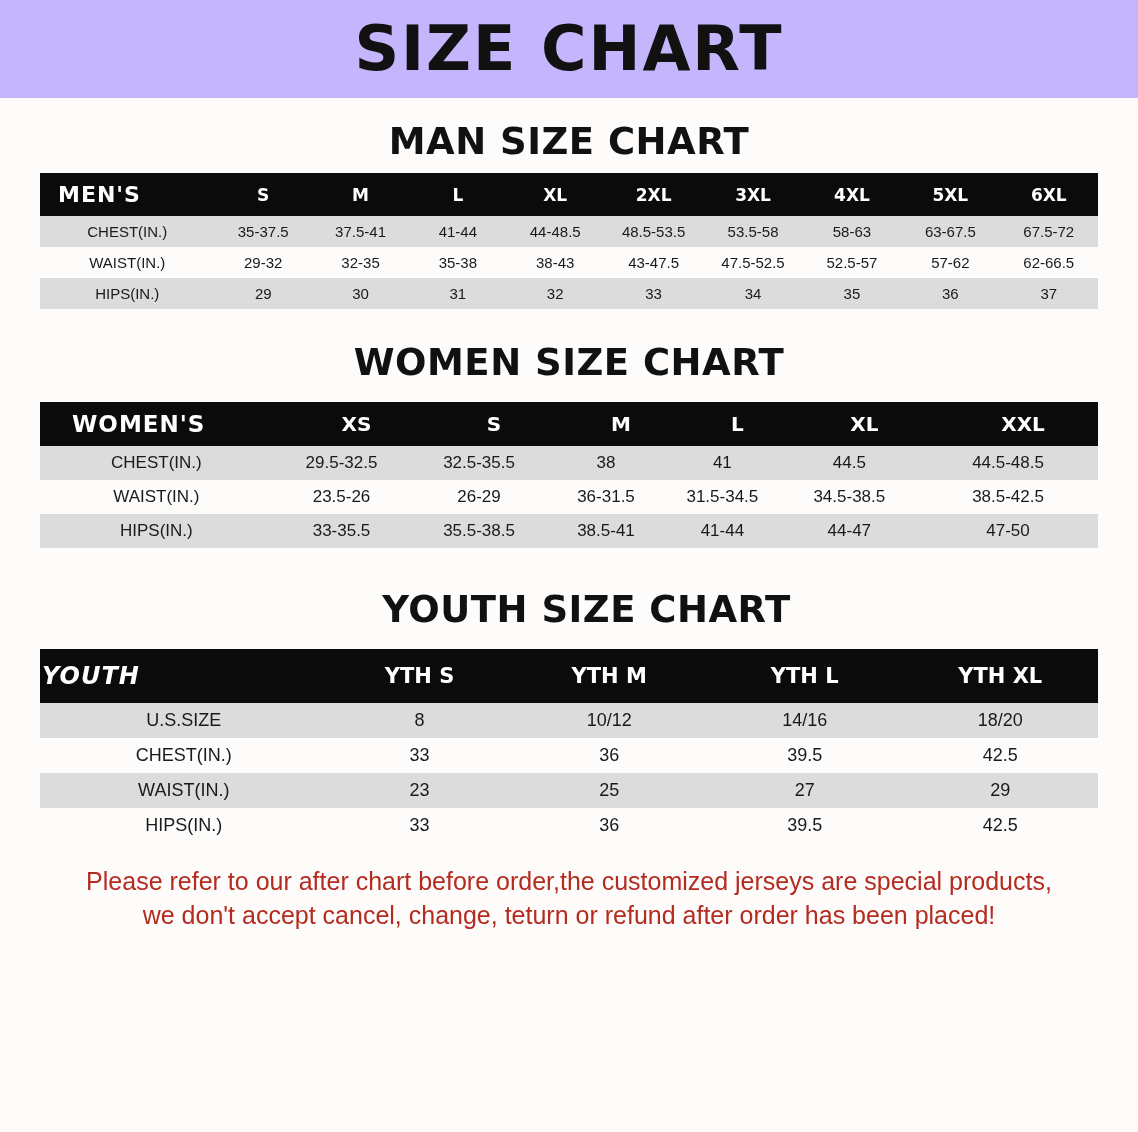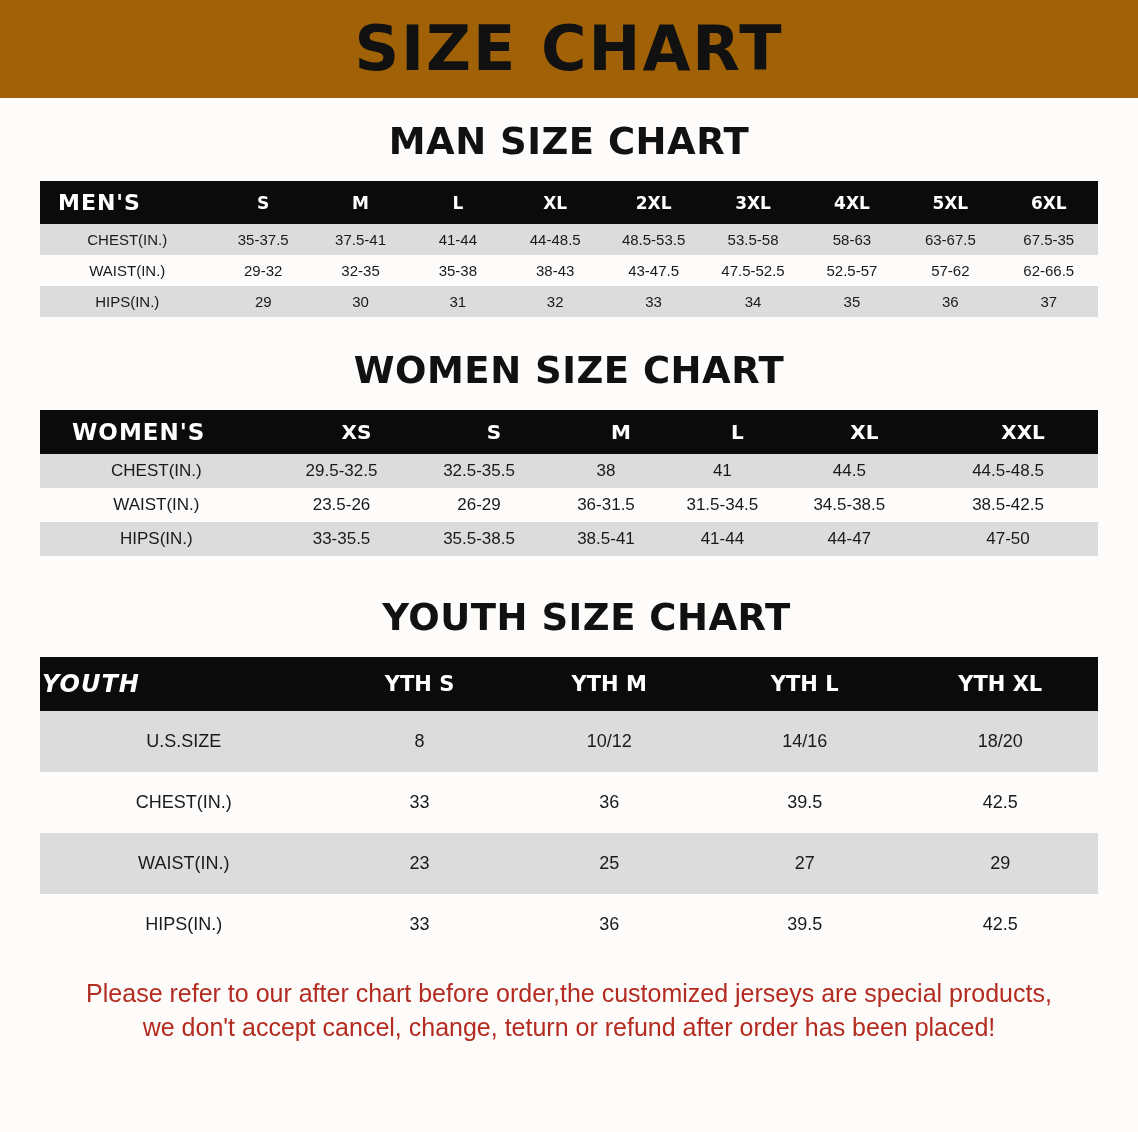--- a/index.html
+++ b/index.html
@@ -17,21 +17,21 @@
   .page {
     width: 1138px;
     height: 1132px;
     position: relative;
     background: #fdfcfb;
   }
 
   
   .banner {
     height: 98px;
-    background: #a16207;
+    background: #c4b5fd;
     display: flex;
     align-items: center;
     justify-content: center;
   }
   .banner-title {
     font-family: "DejaVu Sans", sans-serif;
     font-weight: bold;
     font-size: 62px;
     letter-spacing: 2px;
     color: #111;
@@ -104,23 +104,23 @@
   .men-table tbody td.lead { font-size: 15px; }
 
   
   .women-table thead th { font-size: 20px; padding-left: 32px; }
   .women-table thead th.lead { font-size: 23px; }
   .women-table tbody td { font-size: 17px; }
 
   
   .youth-table thead th { font-size: 21px; padding: 13px 2px; }
   .youth-table thead th.lead { font-size: 24px; font-style: italic; }
-  .youth-table tbody td { font-size: 18px; padding: 20px 2px; }
-
-  .men-wrap { margin-top: 18px; }
+  .youth-table tbody td { font-size: 18px; padding: 7px 2px; }
+
+  .men-wrap { margin-top: 10px; }
   .women-wrap { margin-top: 18px; }
   .youth-wrap { margin-top: 18px; }
 
   
   .note {
     margin: 22px 40px 0 40px;
     color: #b42b20;
     font-family: "Liberation Sans", sans-serif;
     font-size: 25px;
     line-height: 1.35;
@@ -170,21 +170,21 @@
         <tr class="shade">
           <td class="lead">CHEST(IN.)</td>
           <td>35-37.5</td>
           <td>37.5-41</td>
           <td>41-44</td>
           <td>44-48.5</td>
           <td>48.5-53.5</td>
           <td>53.5-58</td>
           <td>58-63</td>
           <td>63-67.5</td>
-          <td>67.5-35</td>
+          <td>67.5-72</td>
         </tr>
         <tr class="plain">
           <td class="lead">WAIST(IN.)</td>
           <td>29-32</td>
           <td>32-35</td>
           <td>35-38</td>
           <td>38-43</td>
           <td>43-47.5</td>
           <td>47.5-52.5</td>
           <td>52.5-57</td>

